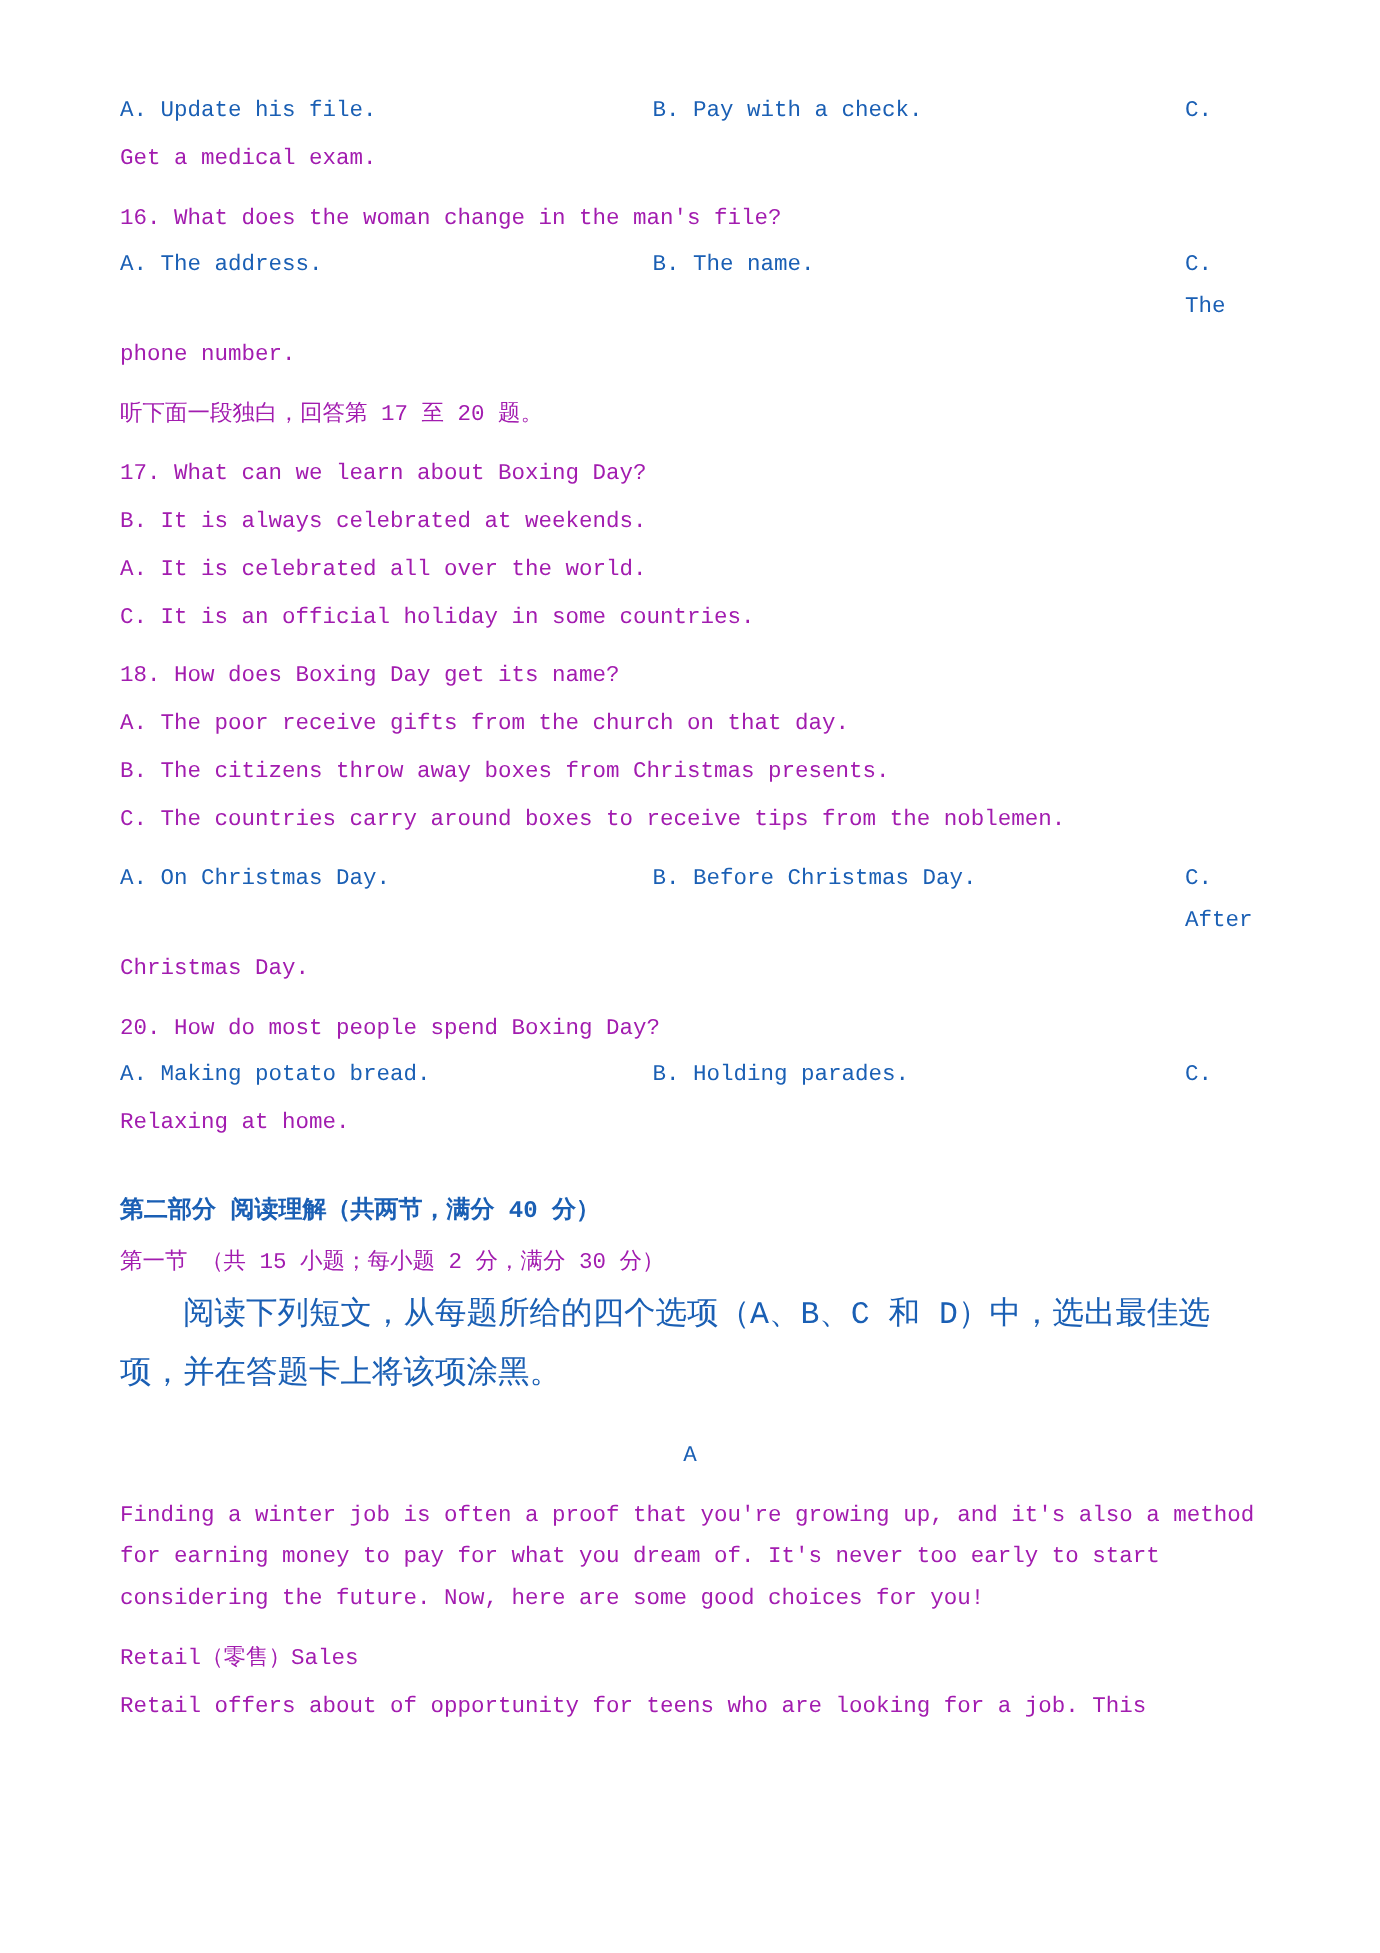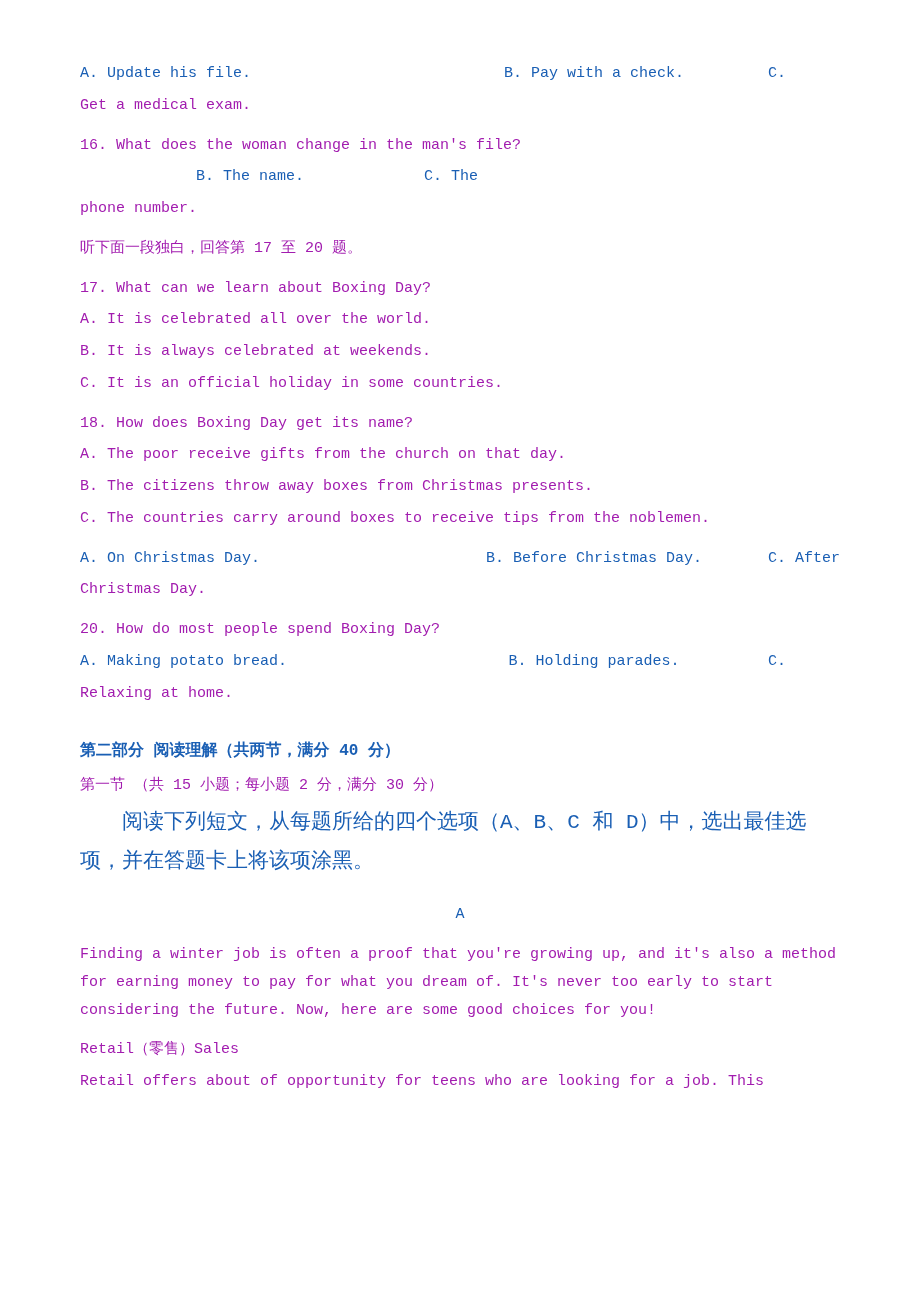--- a/index.html
+++ b/index.html
@@ -48,35 +48,34 @@
       display: block;
       text-align: center;
       margin-bottom: 4px;
       color: #1a5fb4;
       font-size: 15px;
       line-height: 1.85;
     }
     .options-row {
       display: flex;
       justify-content: flex-start;
-      gap: 4px;
+      gap: 15px;
       margin-bottom: 4px;
     }
     .option-a {
       width: 340px;
       color: #1a5fb4;
       font-size: 15px;
       line-height: 1.85;
     }
     .option-b {
       width: 340px;
       color: #1a5fb4;
       font-size: 15px;
       line-height: 1.85;
-      text-align: center;
     }
     .option-c {
       flex: 1;
       color: #1a5fb4;
       font-size: 15px;
       line-height: 1.85;
     }
     .spacer {
       height: 8px;
     }
@@ -92,35 +91,36 @@
     <span class="option-c">C.</span>
   </div>
 
   <span class="line">Get a medical exam.</span>
 
   <div class="spacer"></div>
 
   <span class="line">16. What does the woman change in the man's file?</span>
 
   <div class="options-row">
+    <span class="option-a">A. The address.</span>
     <span class="option-b">B. The name.</span>
     <span class="option-c">C.      The</span>
   </div>
 
   <span class="line">phone number.</span>
 
   <div class="spacer"></div>
 
   <span class="line">听下面一段独白，回答第 17 至 20 题。</span>
 
   <div class="spacer"></div>
 
   <span class="line">17. What can we learn about Boxing Day?</span>
+  <span class="line">B. It is always celebrated at weekends.</span>
   <span class="line">A. It is celebrated all over the world.</span>
-  <span class="line">B. It is always celebrated at weekends.</span>
   <span class="line">C. It is an official holiday in some countries.</span>
 
   <div class="spacer"></div>
 
   <span class="line">18. How does Boxing Day get its name?</span>
   <span class="line">A. The poor receive gifts from the church on that day.</span>
   <span class="line">B. The citizens throw away boxes from Christmas presents.</span>
   <span class="line">C. The countries carry around boxes to receive tips from the noblemen.</span>
 
   <div class="spacer"></div>

